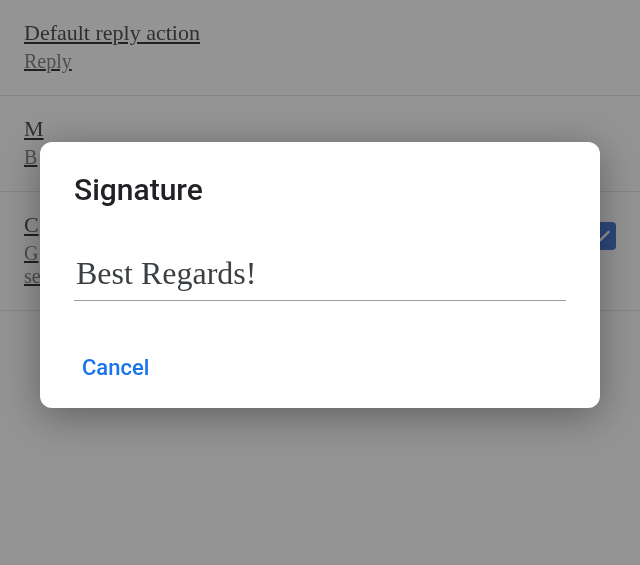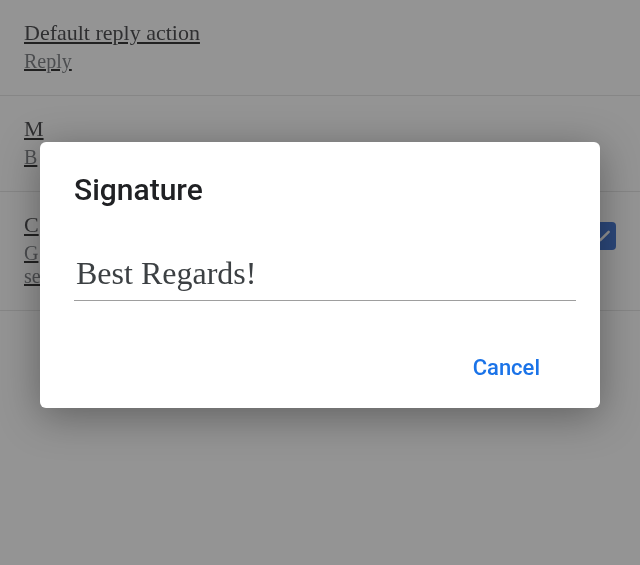--- a/index.html
+++ b/index.html
@@ -59,22 +59,22 @@
       position: absolute;
       inset: 0;
       background: rgba(60,60,60,0.55);
       display: flex;
       align-items: center;
       justify-content: center;
     }
     .dialog {
       width: 560px;
       background: #fff;
-      border-radius: 6px;
-      padding: 30px 24px 22px 34px;
+      border-radius: 12px;
+      padding: 30px 34px 22px 34px;
       box-shadow: 0 8px 40px rgba(0,0,0,0.35);
       position: absolute;
       top: 142px;
       left: 40px;
     }
     .dialog-title {
       font-family: 'Segoe UI', Roboto, Arial, sans-serif;
       font-size: 30px;
       font-weight: 500;
       color: #202124;
@@ -87,21 +87,21 @@
       font-family: 'Comic Sans MS', 'Segoe Script', cursive;
       font-size: 32px;
       color: #3c4043;
       padding: 6px 2px 8px 2px;
       outline: none;
       background: transparent;
       margin-bottom: 48px;
     }
     .dialog-actions {
       display: flex;
-      justify-content: flex-end;
+      justify-content: space-between;
       gap: 47px;
       padding-right: 28px;
     }
     .dialog-btn {
       background: none;
       border: none;
       font-family: 'Segoe UI', Roboto, Arial, sans-serif;
       font-size: 22px;
       font-weight: 500;
       color: #1a73e8;

